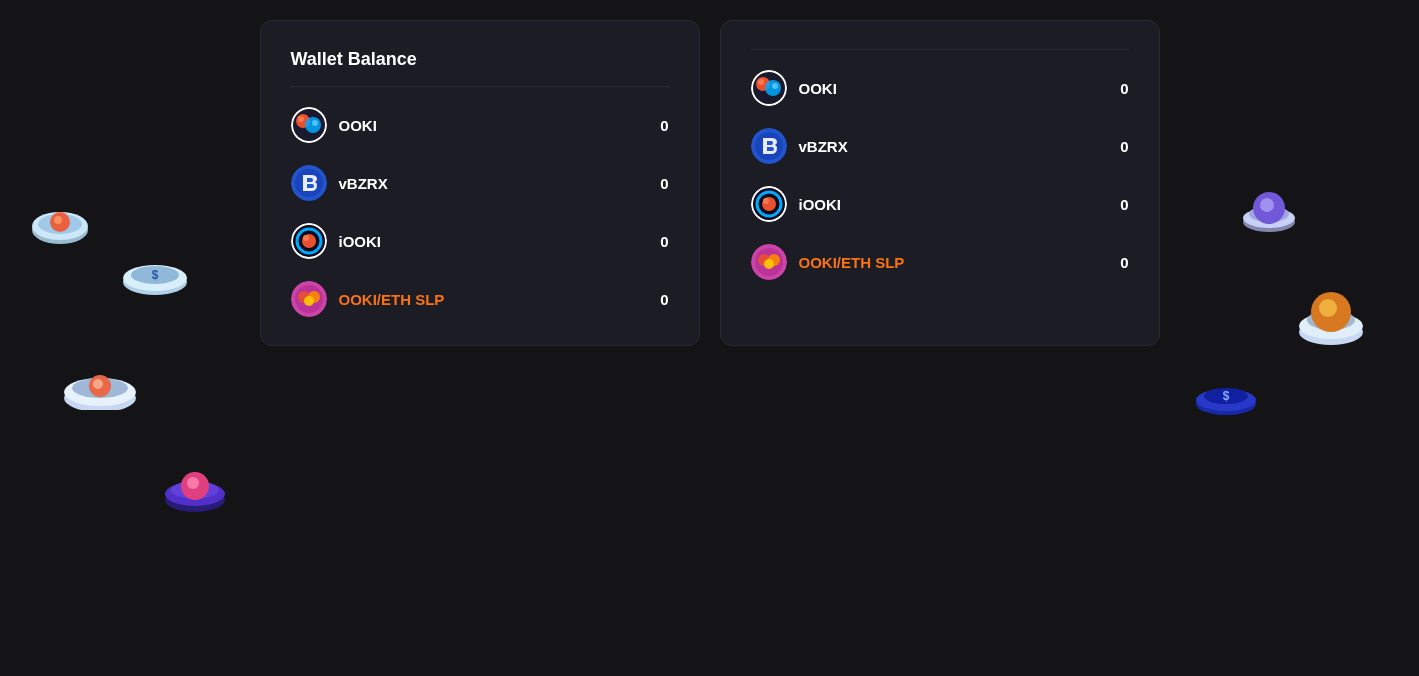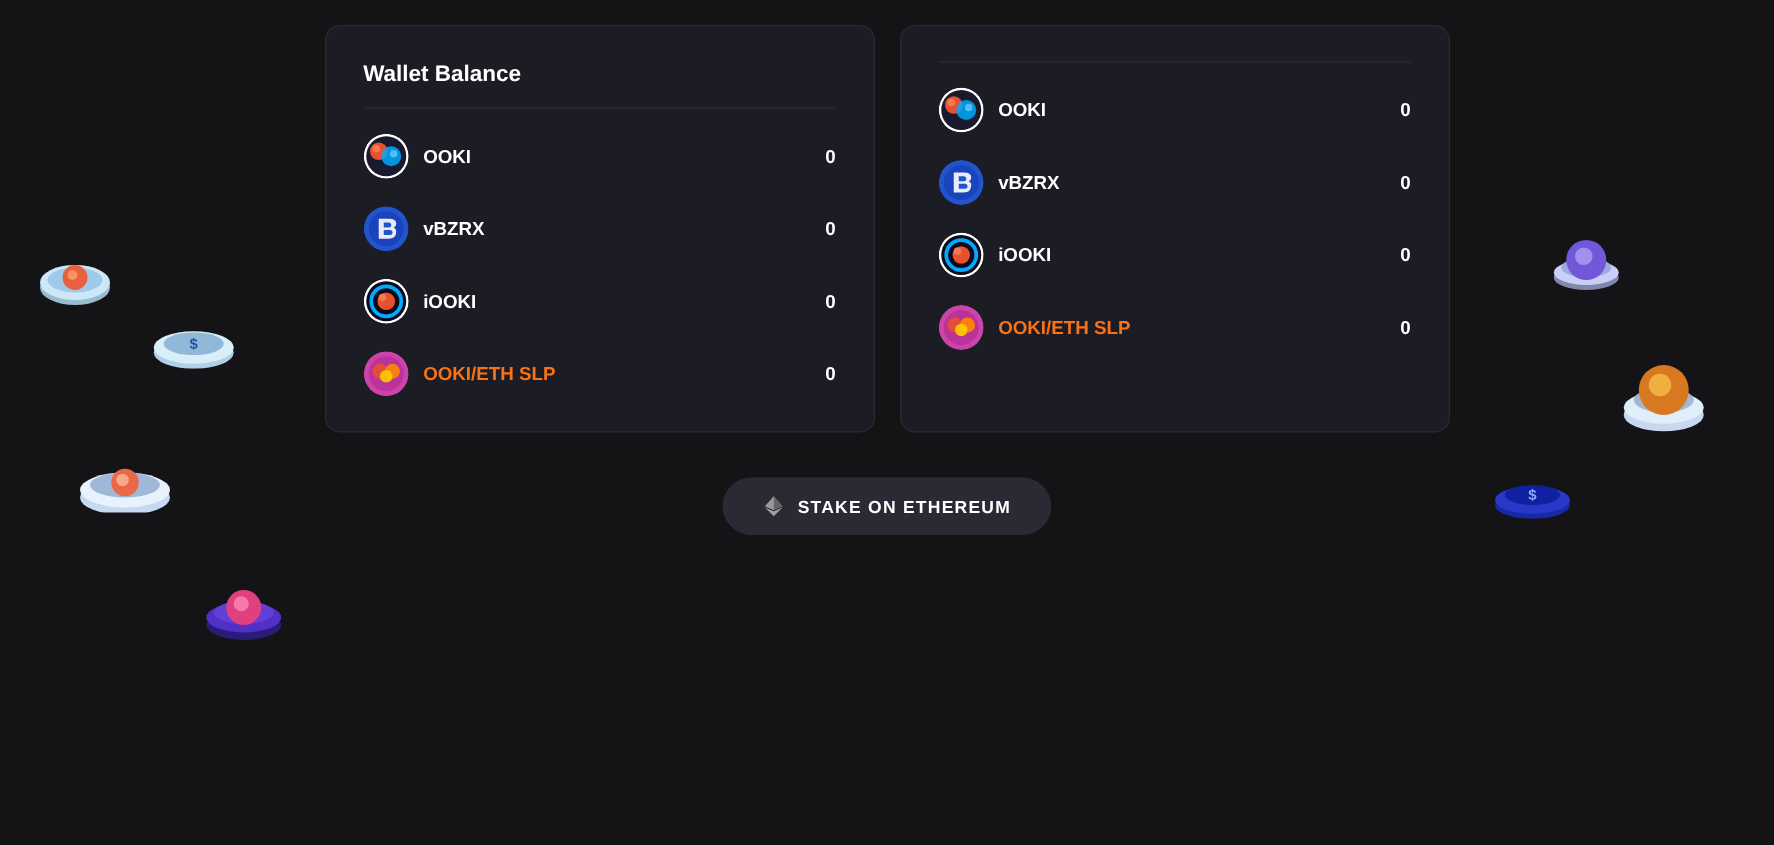--- a/index.html
+++ b/index.html
@@ -365,25 +365,14 @@
             </svg>
           </div>
           <span class="token-name link">OOKI/ETH SLP</span>
         </div>
         <span class="token-value">0</span>
       </div>
     </div>
 
   </div>
 
-  <div class="bottom-section">
-    <button class="stake-button">
-      <svg class="eth-icon" viewBox="0 0 18 18" width="18" height="18">
-        <polygon points="9,1 2,9 9,12 16,9" fill="#888" opacity="0.8"></polygon>
-        <polygon points="9,13 2,10 9,17 16,10" fill="#aaa" opacity="0.9"></polygon>
-        <polygon points="9,1 9,12 16,9" fill="#666"></polygon>
-        <polygon points="9,1 9,12 2,9" fill="#999"></polygon>
-      </svg>
-      <span>STAKE ON ETHEREUM</span>
-    </button>
-  </div>
 
 </div>
 
 </body></html>

